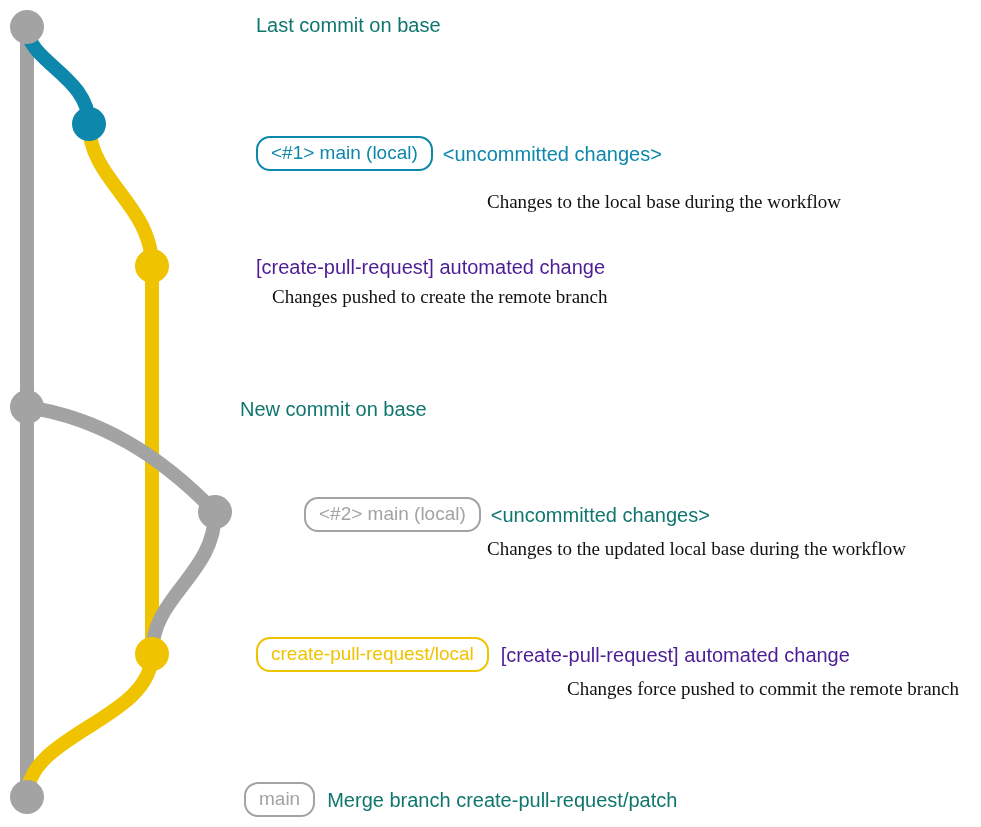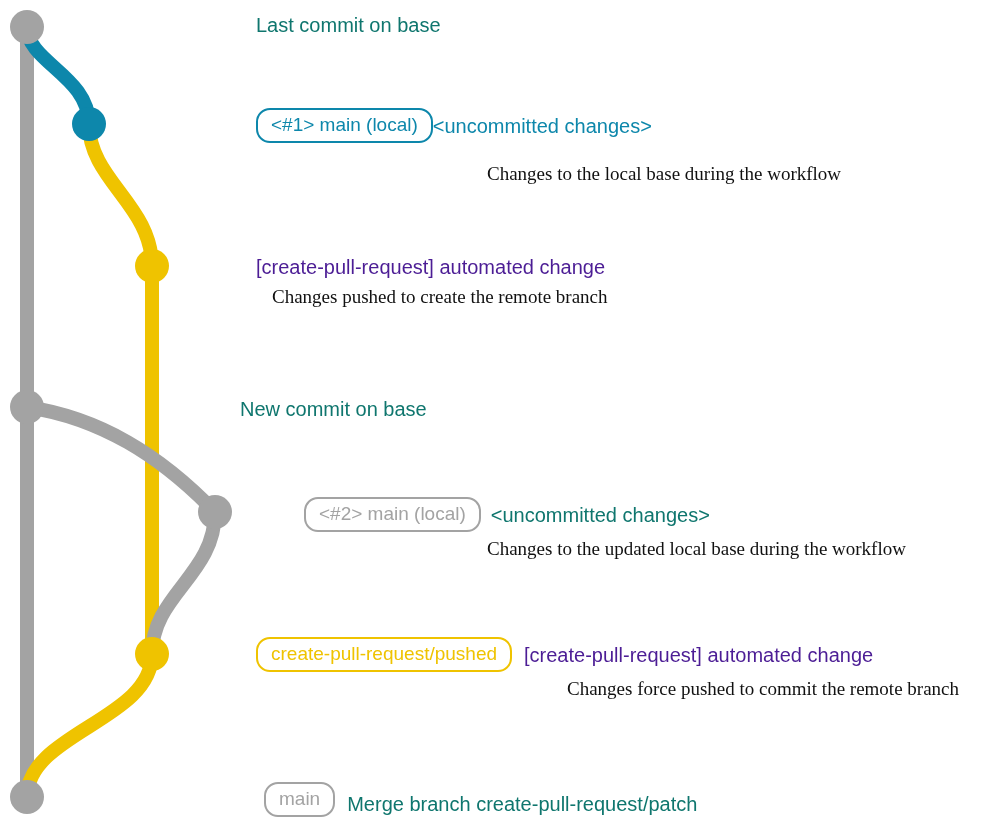--- a/index.html
+++ b/index.html
@@ -94,21 +94,21 @@
     <circle cx="152" cy="654" r="17" fill="#efc300"></circle>
     <circle cx="27" cy="797" r="17" fill="#a3a3a3"></circle>
   </g>
 </svg>
 
 <div class="row" style="left:256px; top:12px;">
   <span class="subject gray">Last commit on base</span>
 </div>
 
 <div class="abs" style="left:256px; top:108px;">
-  <div style="display:flex; align-items:center; gap:0;">
+  <div style="display:flex; align-items:center; gap:10px;margin-top:28px;">
     <span class="pill blue">&lt;#1&gt; main (local)</span>
     <span class="subject blue">&lt;uncommitted changes&gt;</span>
   </div>
   <div class="note" style="margin-left:231px; margin-top:19px;">Changes to the local base during the workflow</div>
 </div>
 
 <div class="abs" style="left:256px; top:254px;">
   <div class="subject yellow">[create-pull-request] automated change</div>
   <div class="note" style="margin-left:16px; margin-top:5px;">Changes pushed to create the remote branch</div>
 </div>
@@ -120,22 +120,22 @@
 <div class="abs" style="left:256px; top:497px;">
   <div style="display:flex; align-items:center; gap:10px;padding-left:48px;">
     <span class="pill gray">&lt;#2&gt; main (local)</span>
     <span class="subject gray">&lt;uncommitted changes&gt;</span>
   </div>
   <div class="note" style="margin-left:231px; margin-top:5px;">Changes to the updated local base during the workflow</div>
 </div>
 
 <div class="abs" style="left:256px; top:637px;">
   <div style="display:flex; align-items:center; gap:12px;">
-    <span class="pill yellow">create-pull-request/pushed</span>
+    <span class="pill yellow">create-pull-request/local</span>
     <span class="subject yellow">[create-pull-request] automated change</span>
   </div>
   <div class="note" style="margin-left:311px; margin-top:5px;">Changes force pushed to commit the remote branch</div>
 </div>
 
-<div class="row" style="left:264px; top:782px; align-items:flex-end;">
+<div class="row" style="left:244px; top:782px; align-items:center;">
   <span class="pill gray">main</span>
   <span class="subject gray" style="margin-left:12px;">Merge branch create-pull-request/patch</span>
 </div>
 
 </body></html>

